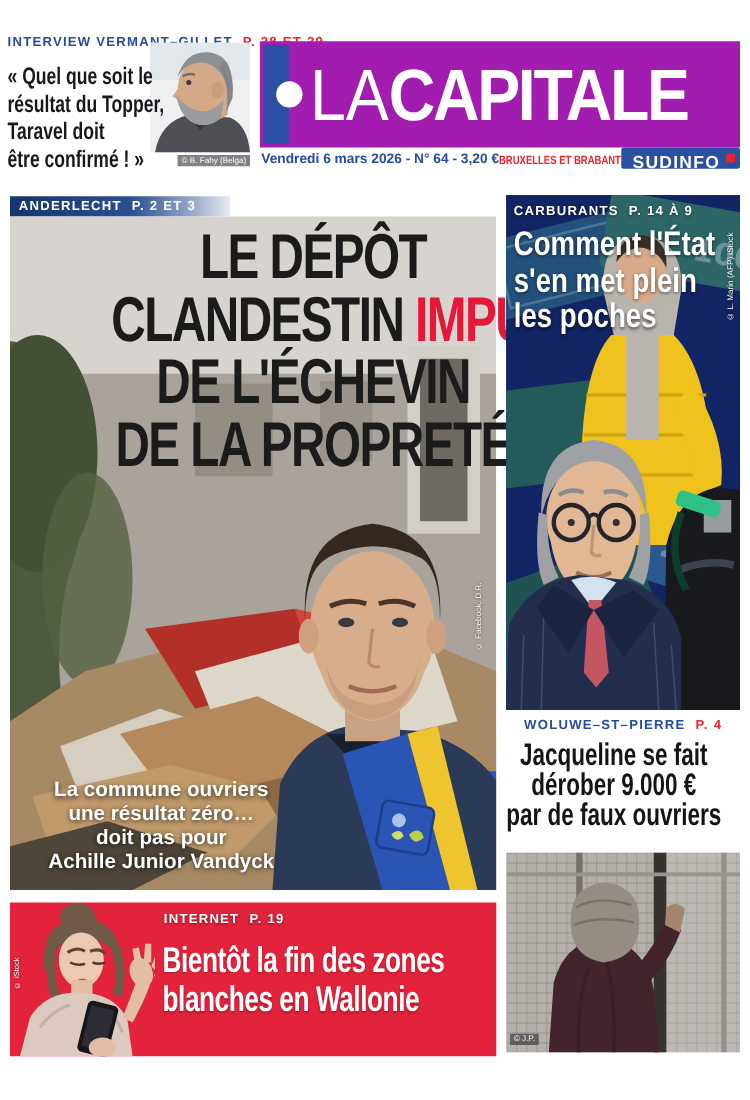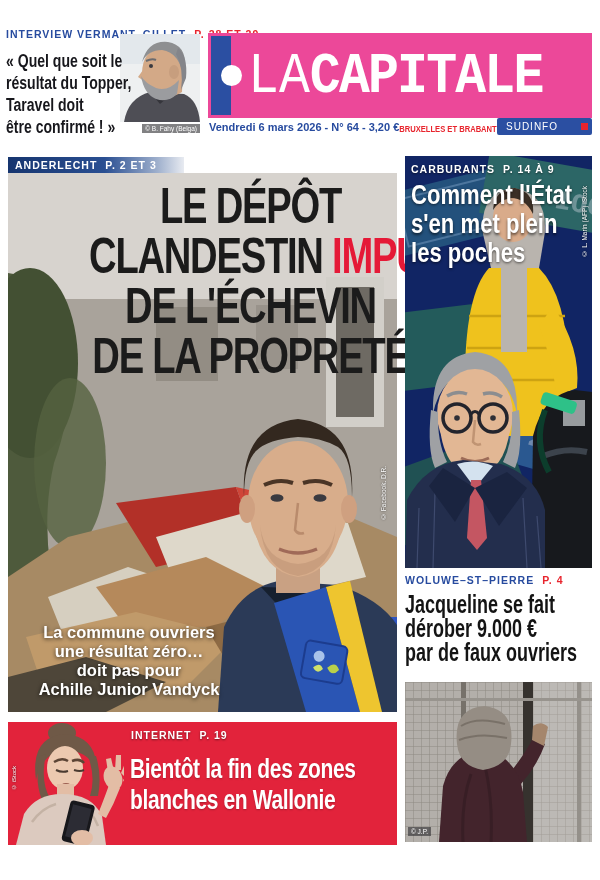--- a/index.html
+++ b/index.html
@@ -18,32 +18,32 @@
 
   
   .interview { left:6px; top:28px; width:194px; height:118px; }
   .quote-line { display:block; font-weight:700; font-size:18px; line-height:22px;
     color:#17171c; transform:scale(.78,1.06); transform-origin:0 50%; white-space:nowrap; }
   .interview-photo { right:0; top:6px; width:80px; height:88px; }
   .credit-chip { position:absolute; font-size:6.5px; color:#fff; background:rgba(45,45,48,.6);
     padding:1px 3px; white-space:nowrap; }
 
   
-  .masthead { left:208px; top:33px; width:384px; height:85px; background:#ec4899;font-family:Liberation Mono, monospace; }
+  .masthead { left:208px; top:33px; width:384px; height:85px; background:#a21caf; }
   .mast-blue { position:absolute; left:3px; top:3px; bottom:3px; width:20px; background:#2b4fa2; }
   .mast-dot { position:absolute; left:13px; top:32px; width:21px; height:21px; border-radius:50%; background:#fff; }
   .logo { position:absolute; left:40px; top:0; height:85px; display:flex; align-items:center;
     color:#fff; font-size:56px; line-height:1; transform:scale(.92,1.04); transform-origin:0 50%; white-space:nowrap; }
   .logo .la { font-weight:400; letter-spacing:0px; }
   .logo .cap { font-weight:700; letter-spacing:-2px; }
   .dateline { left:209px; top:121px; font-weight:700; font-size:11px; color:#274b9f; white-space:nowrap; }
   .edition { left:376px; top:123px; width:116px; text-align:right; font-weight:700; font-size:9.5px;
     color:#e8242d; transform:scale(.8,1); transform-origin:100% 50%; white-space:nowrap; }
   .badge { left:497px; top:118px; width:95px; height:17px; background:#2b4fa2; border-radius:2px; }
-  .badge .txt { position:absolute; left:9px; top:3px; color:#fff; font-weight:400; font-size:10px; letter-spacing:1px; }
+  .badge .txt { position:absolute; left:9px; top:3px; color:#fff; font-weight:700; font-size:14px; letter-spacing:1px; }
   .badge .dot { position:absolute; right:4px; top:5px; width:7px; height:7px; background:#e8242d; }
 
   
   .lead { left:8px; top:156px; width:350px; height:556px; }
   .lead-photo { left:0; top:17px; width:389px; height:539px; }
   .lead-kicker { left:0; top:1px; width:176px; height:16px; line-height:16px; padding-left:7px;
     box-sizing:border-box; color:#fff;
     background:linear-gradient(90deg,#16356f 0%,#2a4f92 55%,#9fb0cd 85%,#e8ebf1 100%); }
   .lead-headline { left:0; top:24px; width:389px;padding-left:48px; }
   .lead-line { height:50px; line-height:50px; text-align:center; font-weight:700; font-size:46px;
@@ -57,21 +57,21 @@
     font-size:6.5px; color:#fff; text-shadow:0 0 2px rgba(0,0,0,.8); white-space:nowrap; }
 
   
   .fuel { left:405px; top:156px; width:187px; height:412px; background:#13276b; }
   .fuel-kicker { left:6px; top:7px; }
   .fuel-headline { left:6px; top:25px; color:#fff; font-weight:700; font-size:26px; line-height:27.5px;
     transform:scale(.85,1.05); transform-origin:0 0; white-space:nowrap; text-shadow:0 1px 3px rgba(0,0,0,.6); }
   .fuel-headline span { display:block; }
 
   
-  .woluwe { left:405px; top:574px; width:187px; height:106px; }
+  .woluwe { left:405px; top:574px; width:187px; height:106px;text-align:center; }
   .woluwe-headline { left:0; top:18px; color:#141414; font-weight:700; font-size:25px; line-height:24px;
     transform:scale(.72,1); transform-origin:0 0; white-space:nowrap; }
   .woluwe-headline span { display:block; }
   .window-photo { left:405px; top:682px; width:187px; height:160px; }
 
   
   .banner { left:8px; top:722px; width:389px; height:123px; background:#e2233b; }
   .banner-woman { left:0; top:0; width:116px; height:123px; }
   .banner-kicker { left:123px; top:7px; }
   .banner-headline { left:122px; top:30px; color:#fff; font-weight:700; font-size:28px; line-height:31px;

